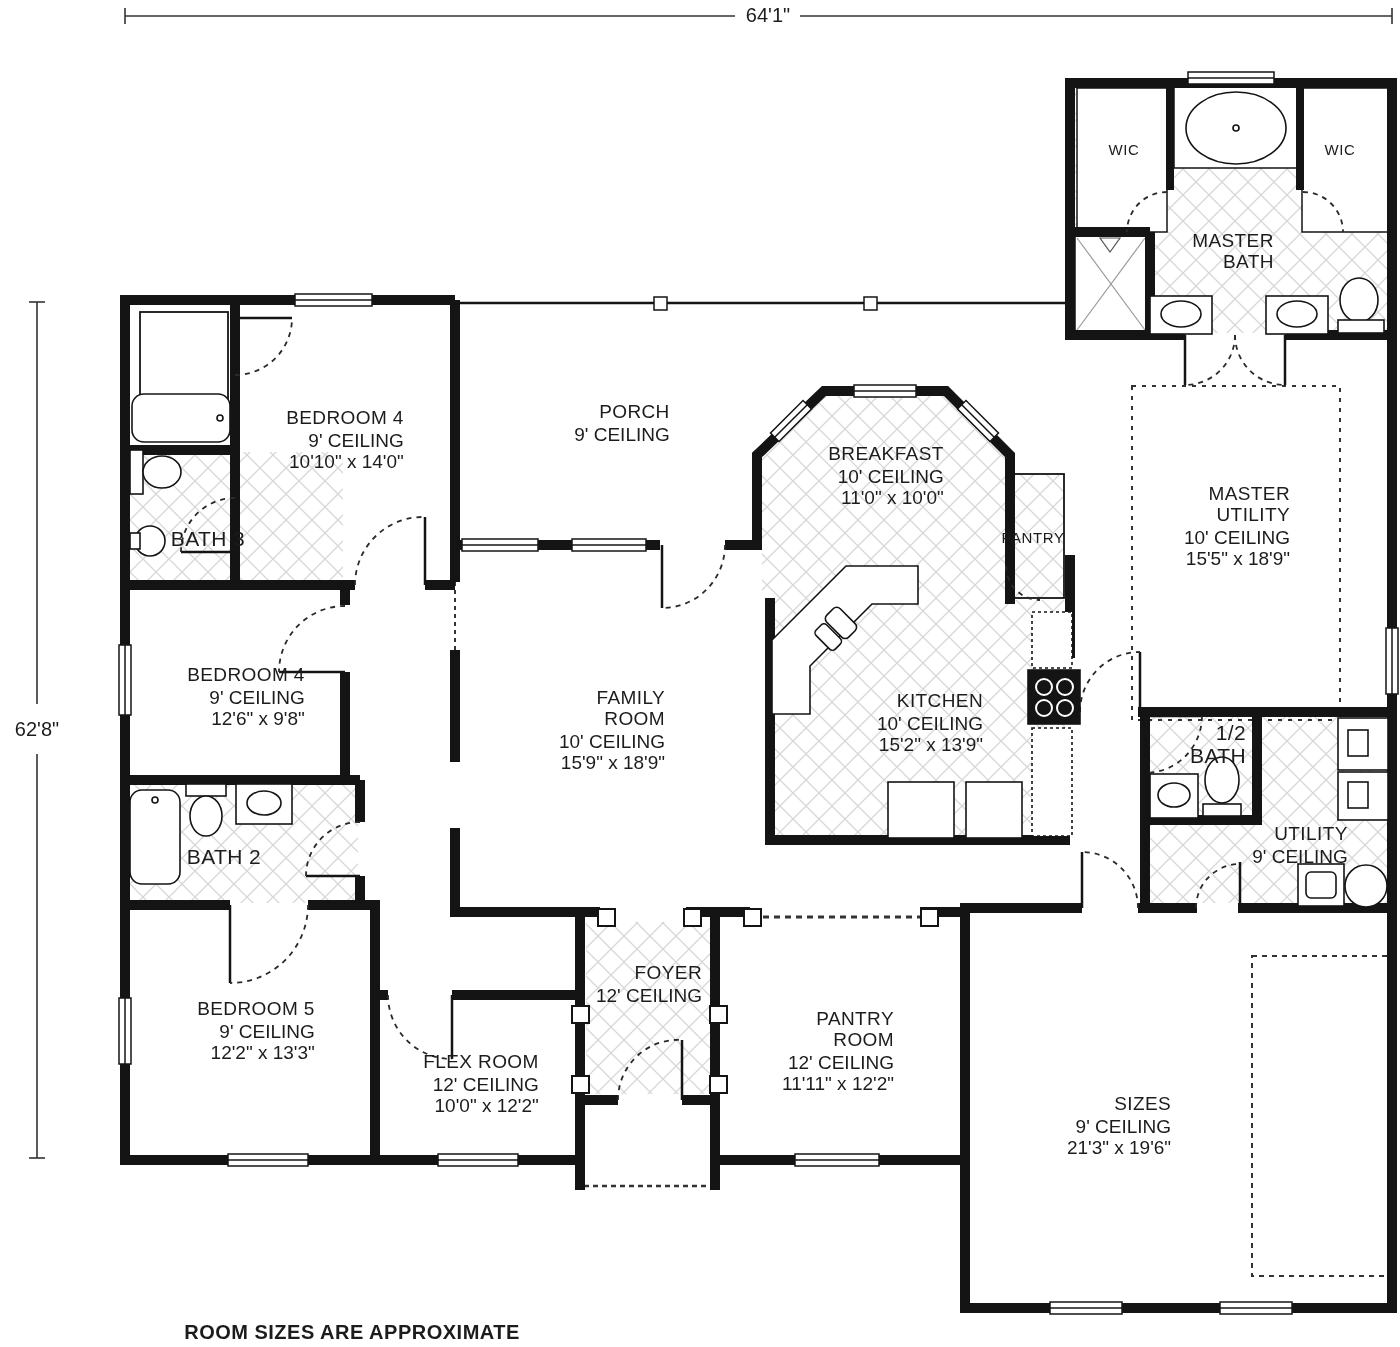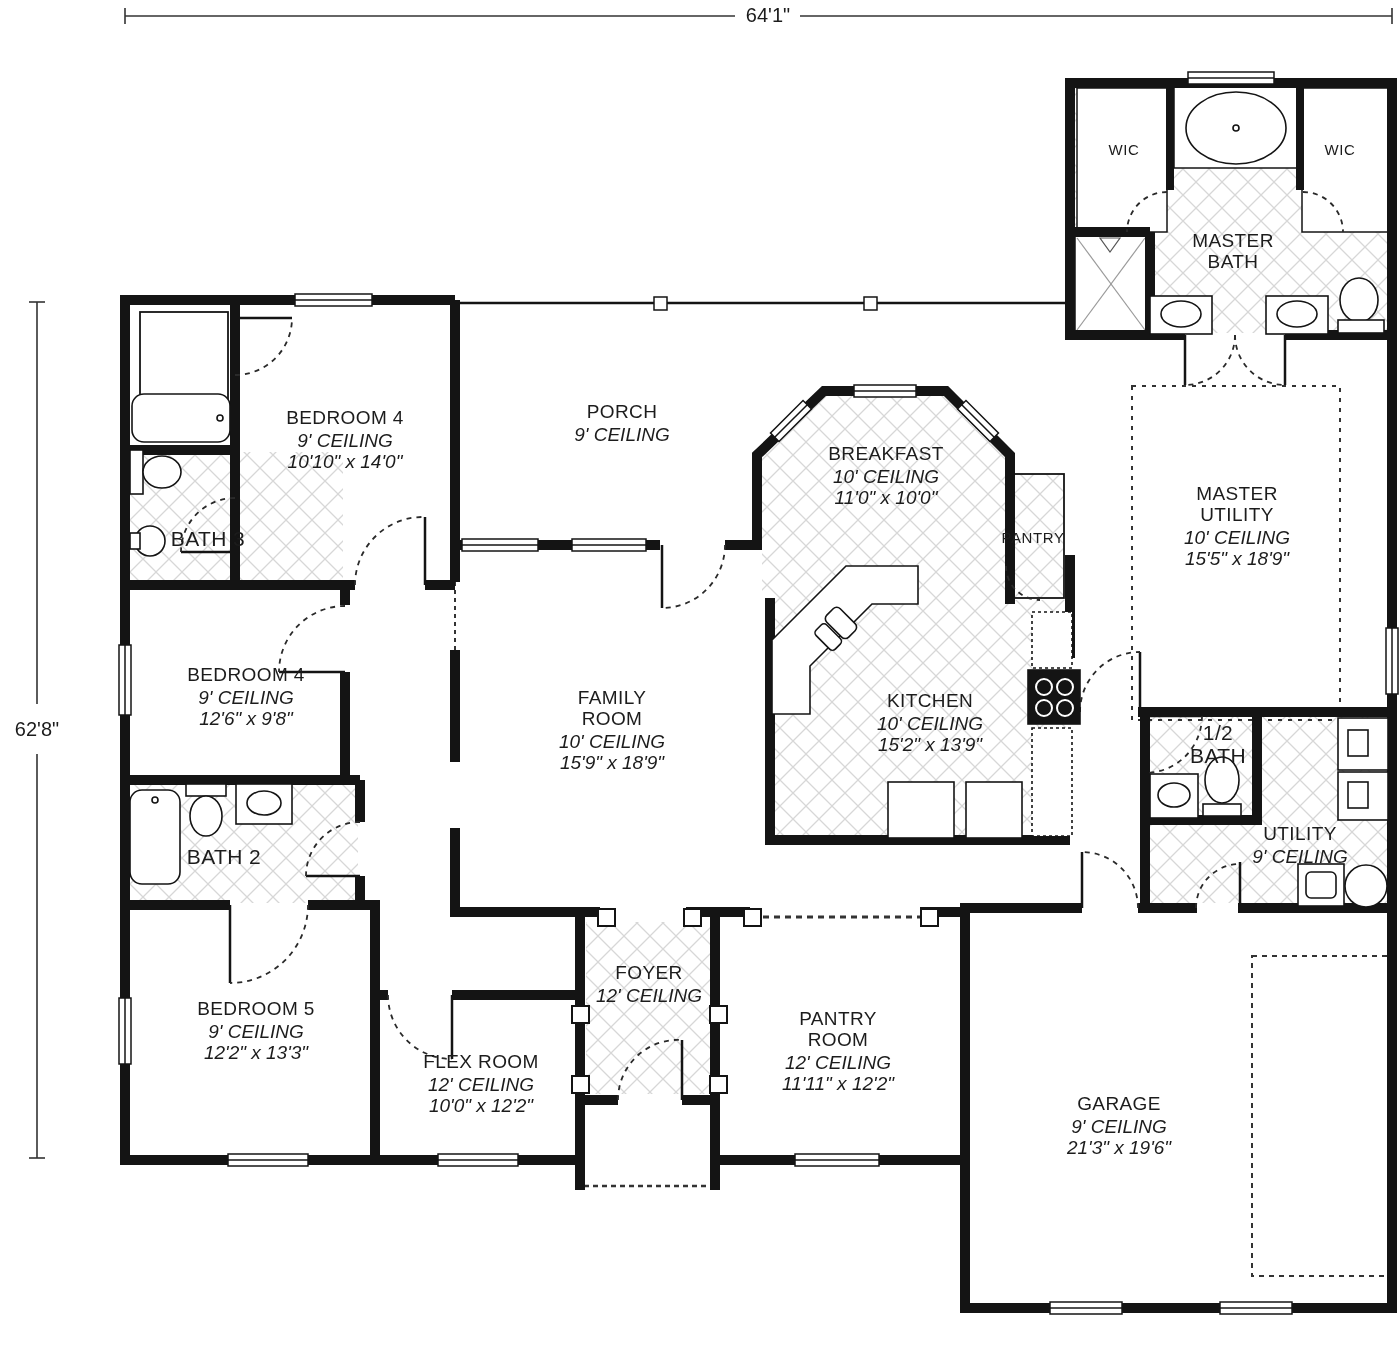--- a/index.html
+++ b/index.html
@@ -1,22 +1,22 @@
 <!DOCTYPE html>
 <html><head>
 <meta charset="utf-8">
 <style>
   html,body{margin:0;padding:0;background:#fff;}
   #plan{position:relative;width:1400px;height:1347px;background:#fff;
         font-family:"Liberation Sans", sans-serif;color:#1c1c1c;overflow:hidden;}
   #plan svg{position:absolute;left:0;top:0;}
-  .room-label{position:absolute;transform:translate(-50%,-50%);text-align:center;
+  .room-label{position:absolute;transform:translate(-50%,-50%);text-align:right;
               line-height:1.1;white-space:nowrap;color:#1c1c1c;z-index:5;}
   .rl-name{font-size:19px;letter-spacing:.4px;}
-  .rl-details{font-size:19px;margin-top:2px;font-style:italic;}
+  .rl-details{font-size:19px;margin-top:2px;}
   .sm .rl-name{font-size:15px;letter-spacing:.6px;}
   .md .rl-name{font-size:21px;}
   .dim-label{position:absolute;transform:translate(-50%,-50%);font-size:20px;
              background:#fff;padding:0 6px;z-index:6;}
   .footnote{position:absolute;transform:translate(-50%,-50%);font-size:20px;
             font-weight:bold;letter-spacing:.5px;z-index:6;}
 </style>
 </head>
 <body>
 
@@ -410,22 +410,23 @@
         <div>PANTRY</div>
         <div>ROOM</div>
       </div>
   <div class="rl-details">
         <div>12' CEILING</div>
         <div>11'11" x 12'2"</div>
       </div>
 </div>
 <div class="room-label" style="left:1119px;top:1126px">
   <div class="rl-name">
-        <div>GARAGE</div>
+        <div>SIZES</div>
       </div>
   <div class="rl-details">
         <div>9' CEILING</div>
         <div>21'3" x 19'6"</div>
       </div>
 </div>
 
+<div class="footnote" style="left:352px;top:1332px">ROOM SIZES ARE APPROXIMATE</div>
 
 </div>
 
 </body></html>

